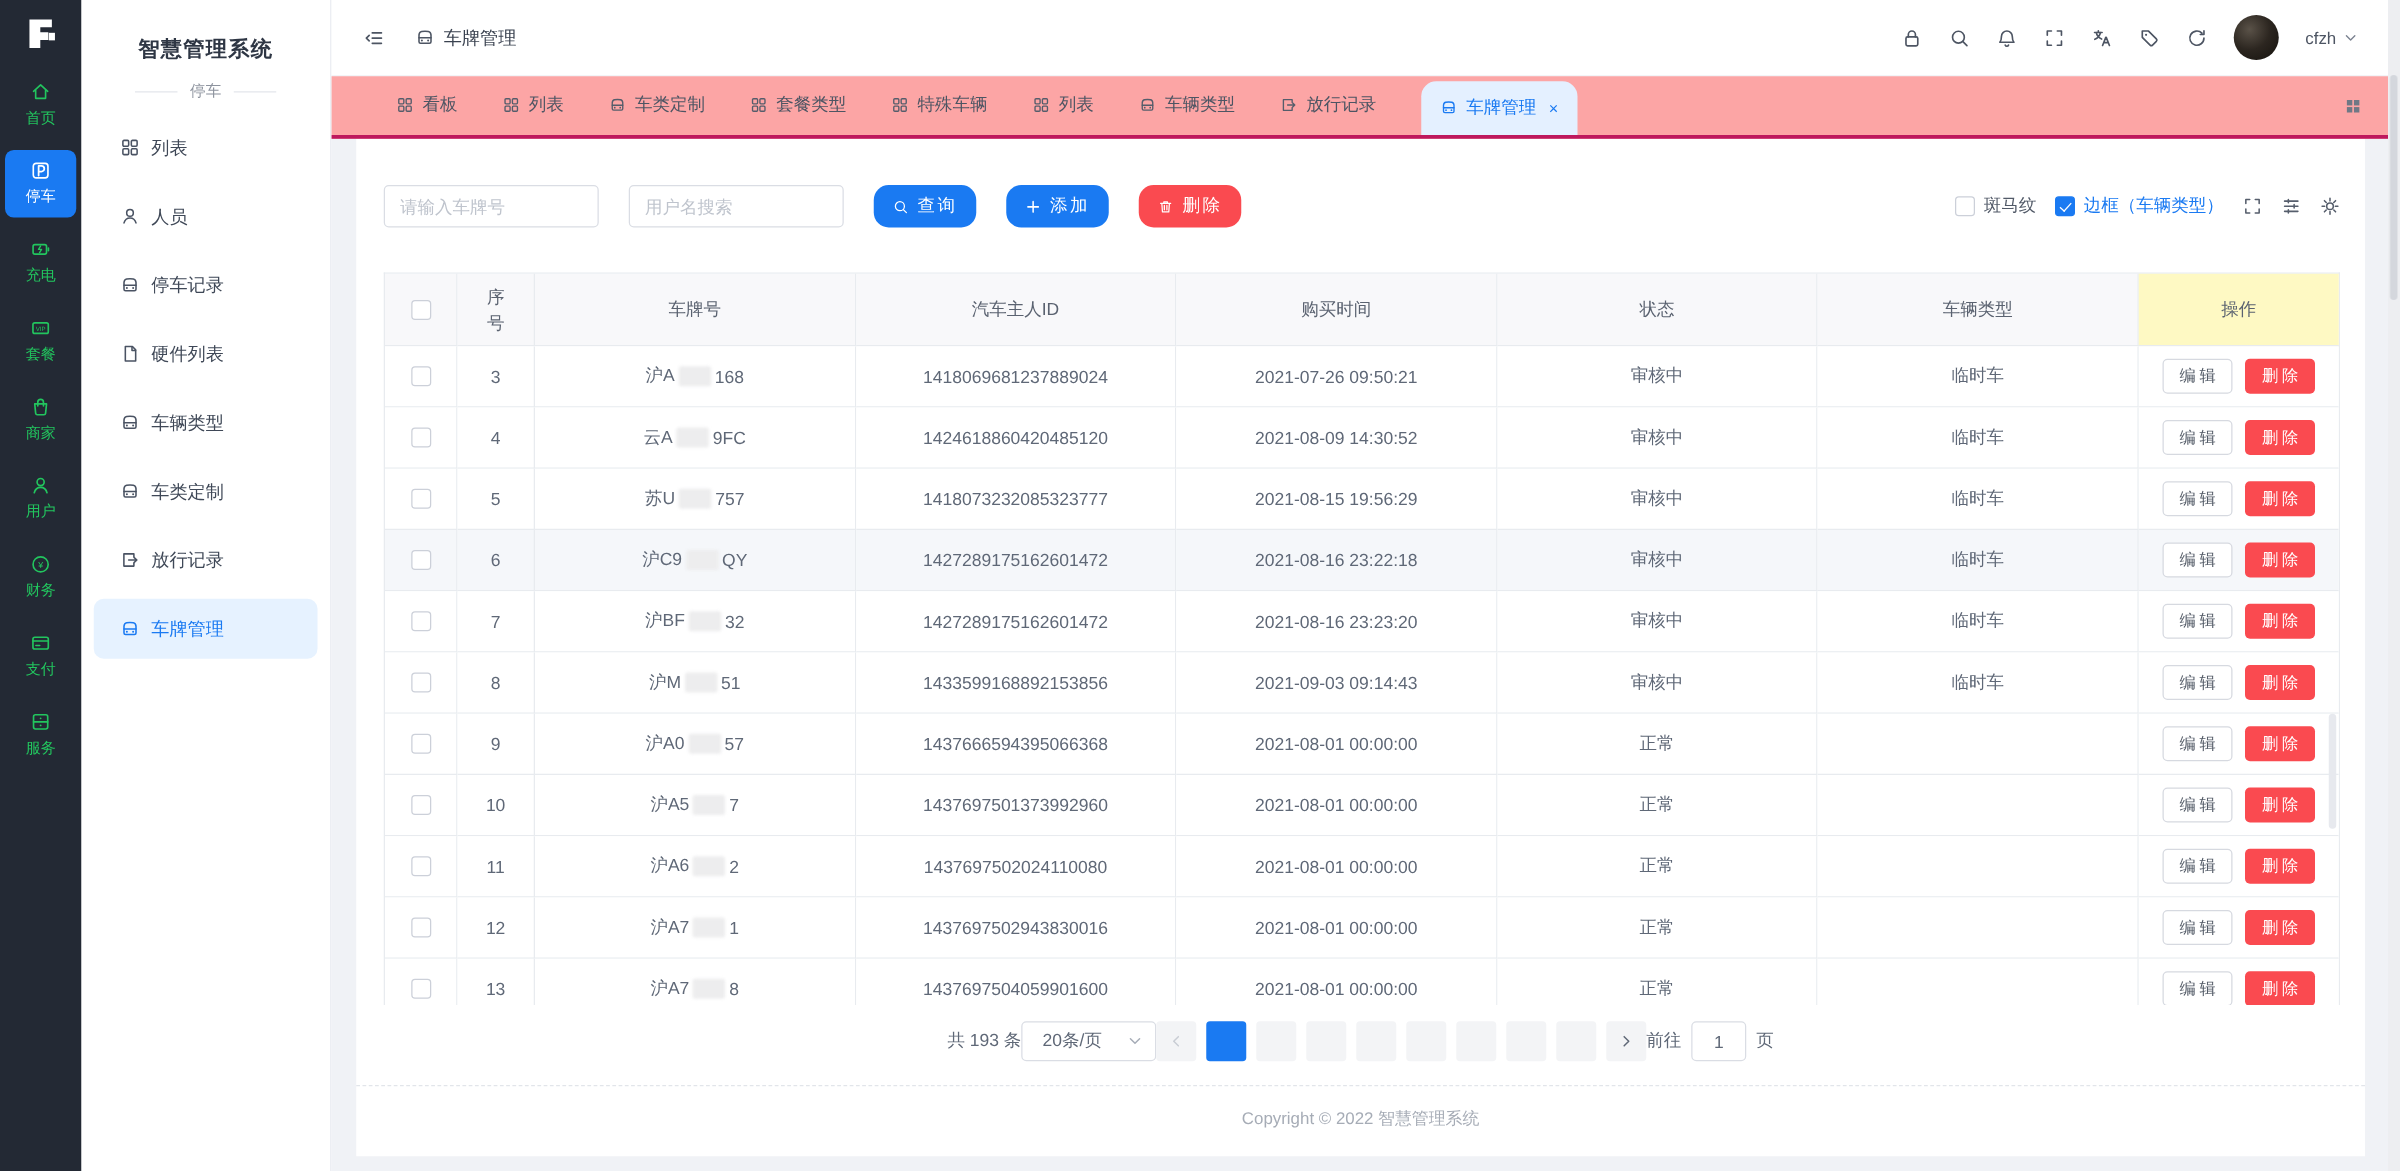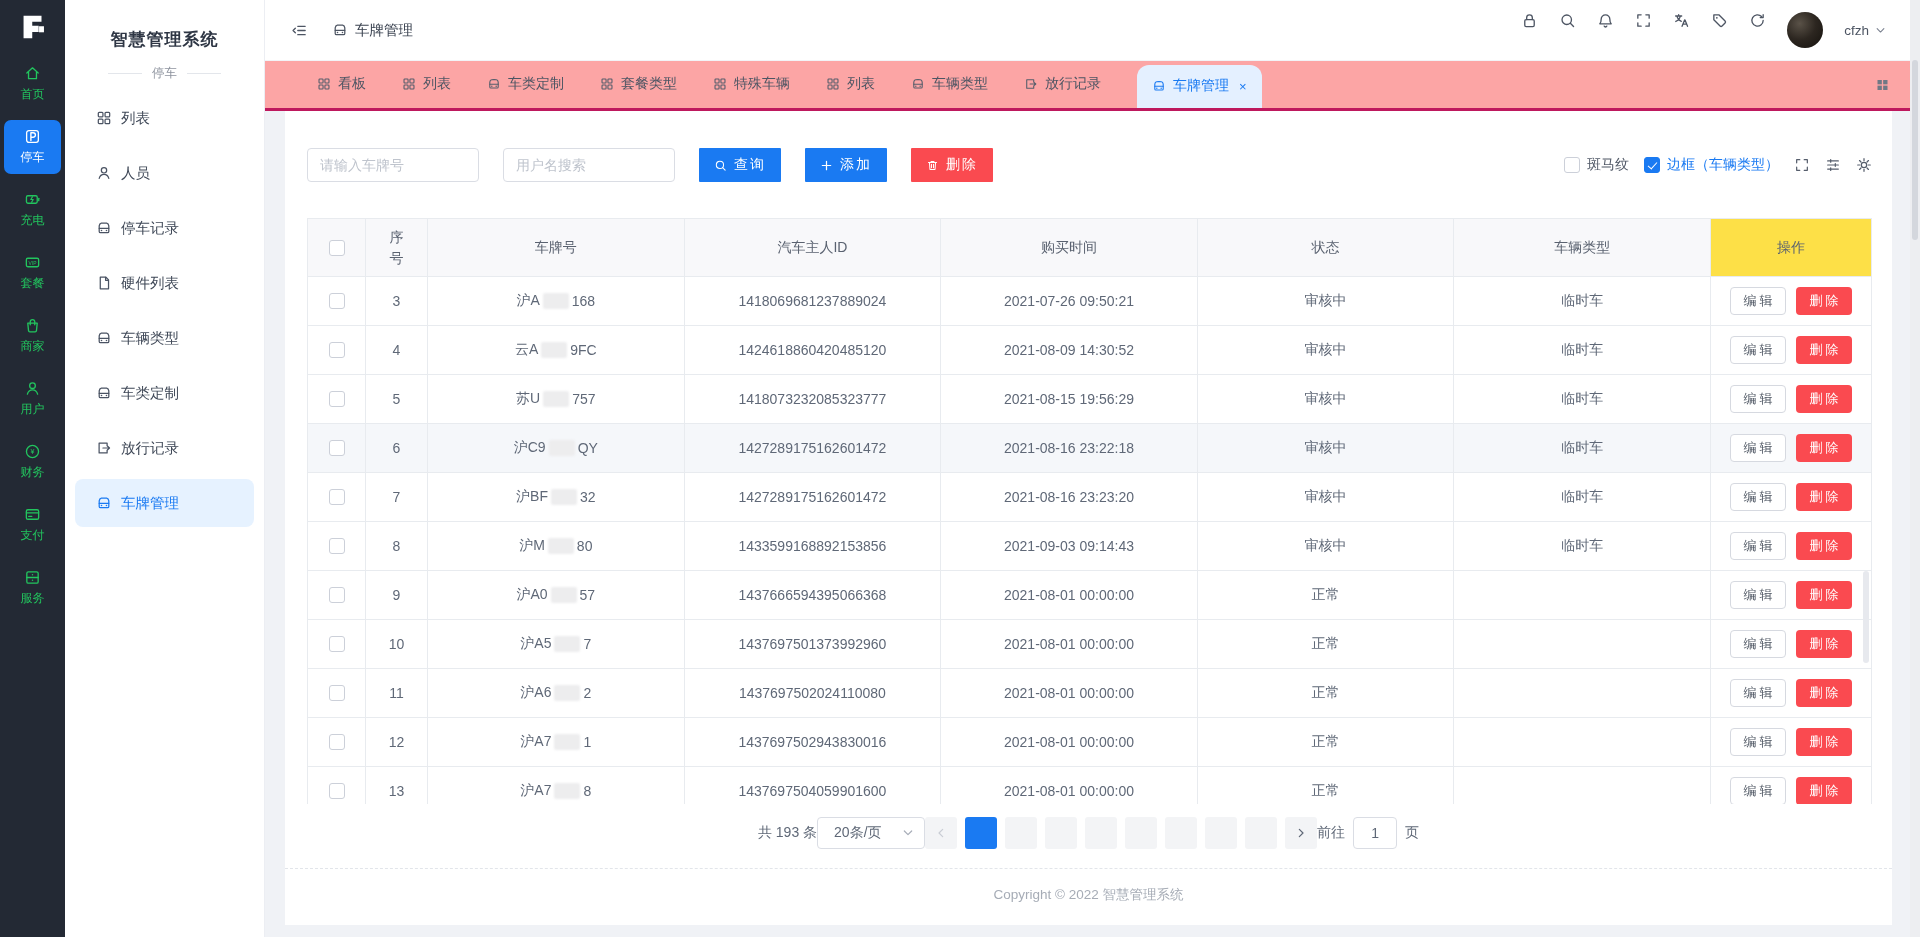--- a/index.html
+++ b/index.html
@@ -25,21 +25,21 @@
 .menu-item .ic{font-size:16px;color:#4a5363}
 .menu-item.active{background:#e6f2ff;color:#1a7af2}
 .menu-item.active .ic{color:#1a7af2}
 
 
 .main{flex:1;display:flex;flex-direction:column;min-width:0}
 .topbar{height:61px;background:#fff;display:flex;align-items:center;padding:0 34px 0 26px;border-bottom:1px solid #f2f4f7}
 .icon-btn{color:#4d5563;font-size:17px;cursor:pointer}
 .breadcrumb{display:flex;align-items:center;gap:7px;font-size:14.5px;color:#3a4250;margin-left:24px}
 .breadcrumb .ic{font-size:16px;color:#4d5563}
-.tb-right{margin-left:auto;display:flex;gap:21px}
+.tb-right{margin-left:auto;display:flex;align-items:center;gap:21px}
 .avatar{width:36px;height:36px;border-radius:50%;background:radial-gradient(circle at 35% 32%,#5a5248 0%,#2c2620 48%,#14110d 100%);cursor:pointer}
 .user{display:flex;align-items:center;gap:6px;color:#4d5563;font-size:13.5px;cursor:pointer}
 .user .ic{font-size:11px;color:#7b8290}
 
 
 .tabbar{height:50px;background:#fca5a5;border-bottom:3px solid #be185d;display:flex;padding:0 30px 0 52px;position:relative}
 .tabs{display:flex;align-items:flex-end;gap:36px}
 .tab{display:flex;align-items:center;gap:7px;font-size:14px;color:#4d5563;padding:15px 0;cursor:pointer;white-space:nowrap}
 .tab .ic{font-size:14px;color:#555d6b}
 .tab.active{background:#e4f0ff;color:#1a7af2;border-radius:12px 12px 0 0;padding:12px 15px 13px}
@@ -47,39 +47,39 @@
 .tab .close{font-size:13px;margin-left:3px;color:#1a7af2;line-height:1}
 .tab-extra{position:absolute;right:30px;top:50%;transform:translateY(-50%);color:#6f7885;font-size:15px;cursor:pointer}
 
 
 .content{flex:1;padding:0 28px 0 20px;overflow:hidden}
 .card{background:#fff;height:814px;display:flex;flex-direction:column}
 
 .toolbar{display:flex;align-items:center;gap:24px;margin:37px 20px 0 22px}
 .tb-input{width:172px;height:34px;border:1px solid #dadde4;border-radius:4px;padding:0 12px;font-size:14px;color:#333;outline:none;font-family:inherit}
 .tb-input::placeholder{color:#bfc4cd}
-.btn{height:34px;border:none;border-radius:1px;color:#fff;font-size:14px;display:inline-flex;align-items:center;gap:7px;padding:0 15px;cursor:pointer;font-family:inherit;letter-spacing:2px}
+.btn{height:34px;border:none;border-radius:12px;color:#fff;font-size:14px;display:inline-flex;align-items:center;gap:7px;padding:0 15px;cursor:pointer;font-family:inherit;letter-spacing:2px}
 .btn .ic{font-size:13px;letter-spacing:0}
 .btn.primary{background:#1a7af2}
 .btn.danger{background:#fa4a50}
 .toolbar-right{margin-left:auto;display:flex;align-items:center;gap:15px}
 .check-group{display:flex;align-items:center;gap:7px;font-size:14px;color:#525a68;cursor:pointer}
 .check-group.blue .lbl{color:#1a7af2}
 .checkbox{width:16px;height:16px;border:1px solid #ccd0d9;border-radius:3px;background:#fff;position:relative;flex-shrink:0;cursor:pointer}
 .checkbox.checked{background:#1a7af2;border-color:#1a7af2}
 .checkbox.checked::after{content:"";position:absolute;left:5px;top:2px;width:4px;height:8px;border:solid #fff;border-width:0 1.6px 1.6px 0;transform:rotate(42deg)}
 .tool-ic{color:#565e6c;font-size:16px;cursor:pointer}
 
 
 .table{margin:36px 20px 0 22px;border:1px solid #e8ebef;border-bottom:none;position:relative}
 .trow{display:grid;grid-template-columns:58px 62px 1fr 1fr 1fr 1fr 1fr 160px}
 .trow>div{border-right:1px solid #e8ebef;border-bottom:1px solid #e8ebef;display:flex;align-items:center;justify-content:center;font-size:14px;color:#5f6877;text-align:center;background:#fff}
 .trow>div:last-child{border-right:none}
 .thead>div{background:#f8f8fa;color:#5a6270;height:58px}
-.thead>div:last-child{background:#fde047}
+.thead>div:last-child{background:#fef9c3}
 .wrap{display:inline-block;width:16px;word-break:break-all;line-height:1.5}
 .tbody{height:527px;overflow:hidden}
 .tbody .trow{height:49px}
 .trow.hover>div{background:#f5f7fa}
 .censor{display:inline-block;width:26px;height:16px;background:#ededee;border-radius:2px;vertical-align:-3px;margin:0 3px;filter:blur(1.2px)}
 .actions{gap:10px}
 .mini{height:28px;width:56px;border-radius:4px;font-size:13px;letter-spacing:3px;display:inline-flex;align-items:center;justify-content:center;padding-left:3px;cursor:pointer;font-family:Liberation Serif, serif}
 .mini.edit{background:#fff;border:1px solid #d6d9e0;color:#525a66}
 .mini.del{background:#fa4a50;border:none;color:#fff}
 .inner-scroll{position:absolute;right:2px;top:352px;width:6px;height:92px;border-radius:3px;background:#e7e9ee}
@@ -660,21 +660,21 @@
     </div>
   </div>
             <div class="trow">
     <div>
                 <span class="checkbox"></span>
               </div>
     <div>8</div>
     <div>
       <span>沪M</span>
       <span class="censor"></span>
-      <span>80</span>
+      <span>51</span>
     </div>
     <div>1433599168892153856</div>
     <div>2021-09-03 09:14:43</div>
     <div>审核中</div>
     <div>临时车</div>
     <div class="actions">
       <button class="mini edit">编辑</button>
       <button class="mini del">删除</button>
     </div>
   </div>

